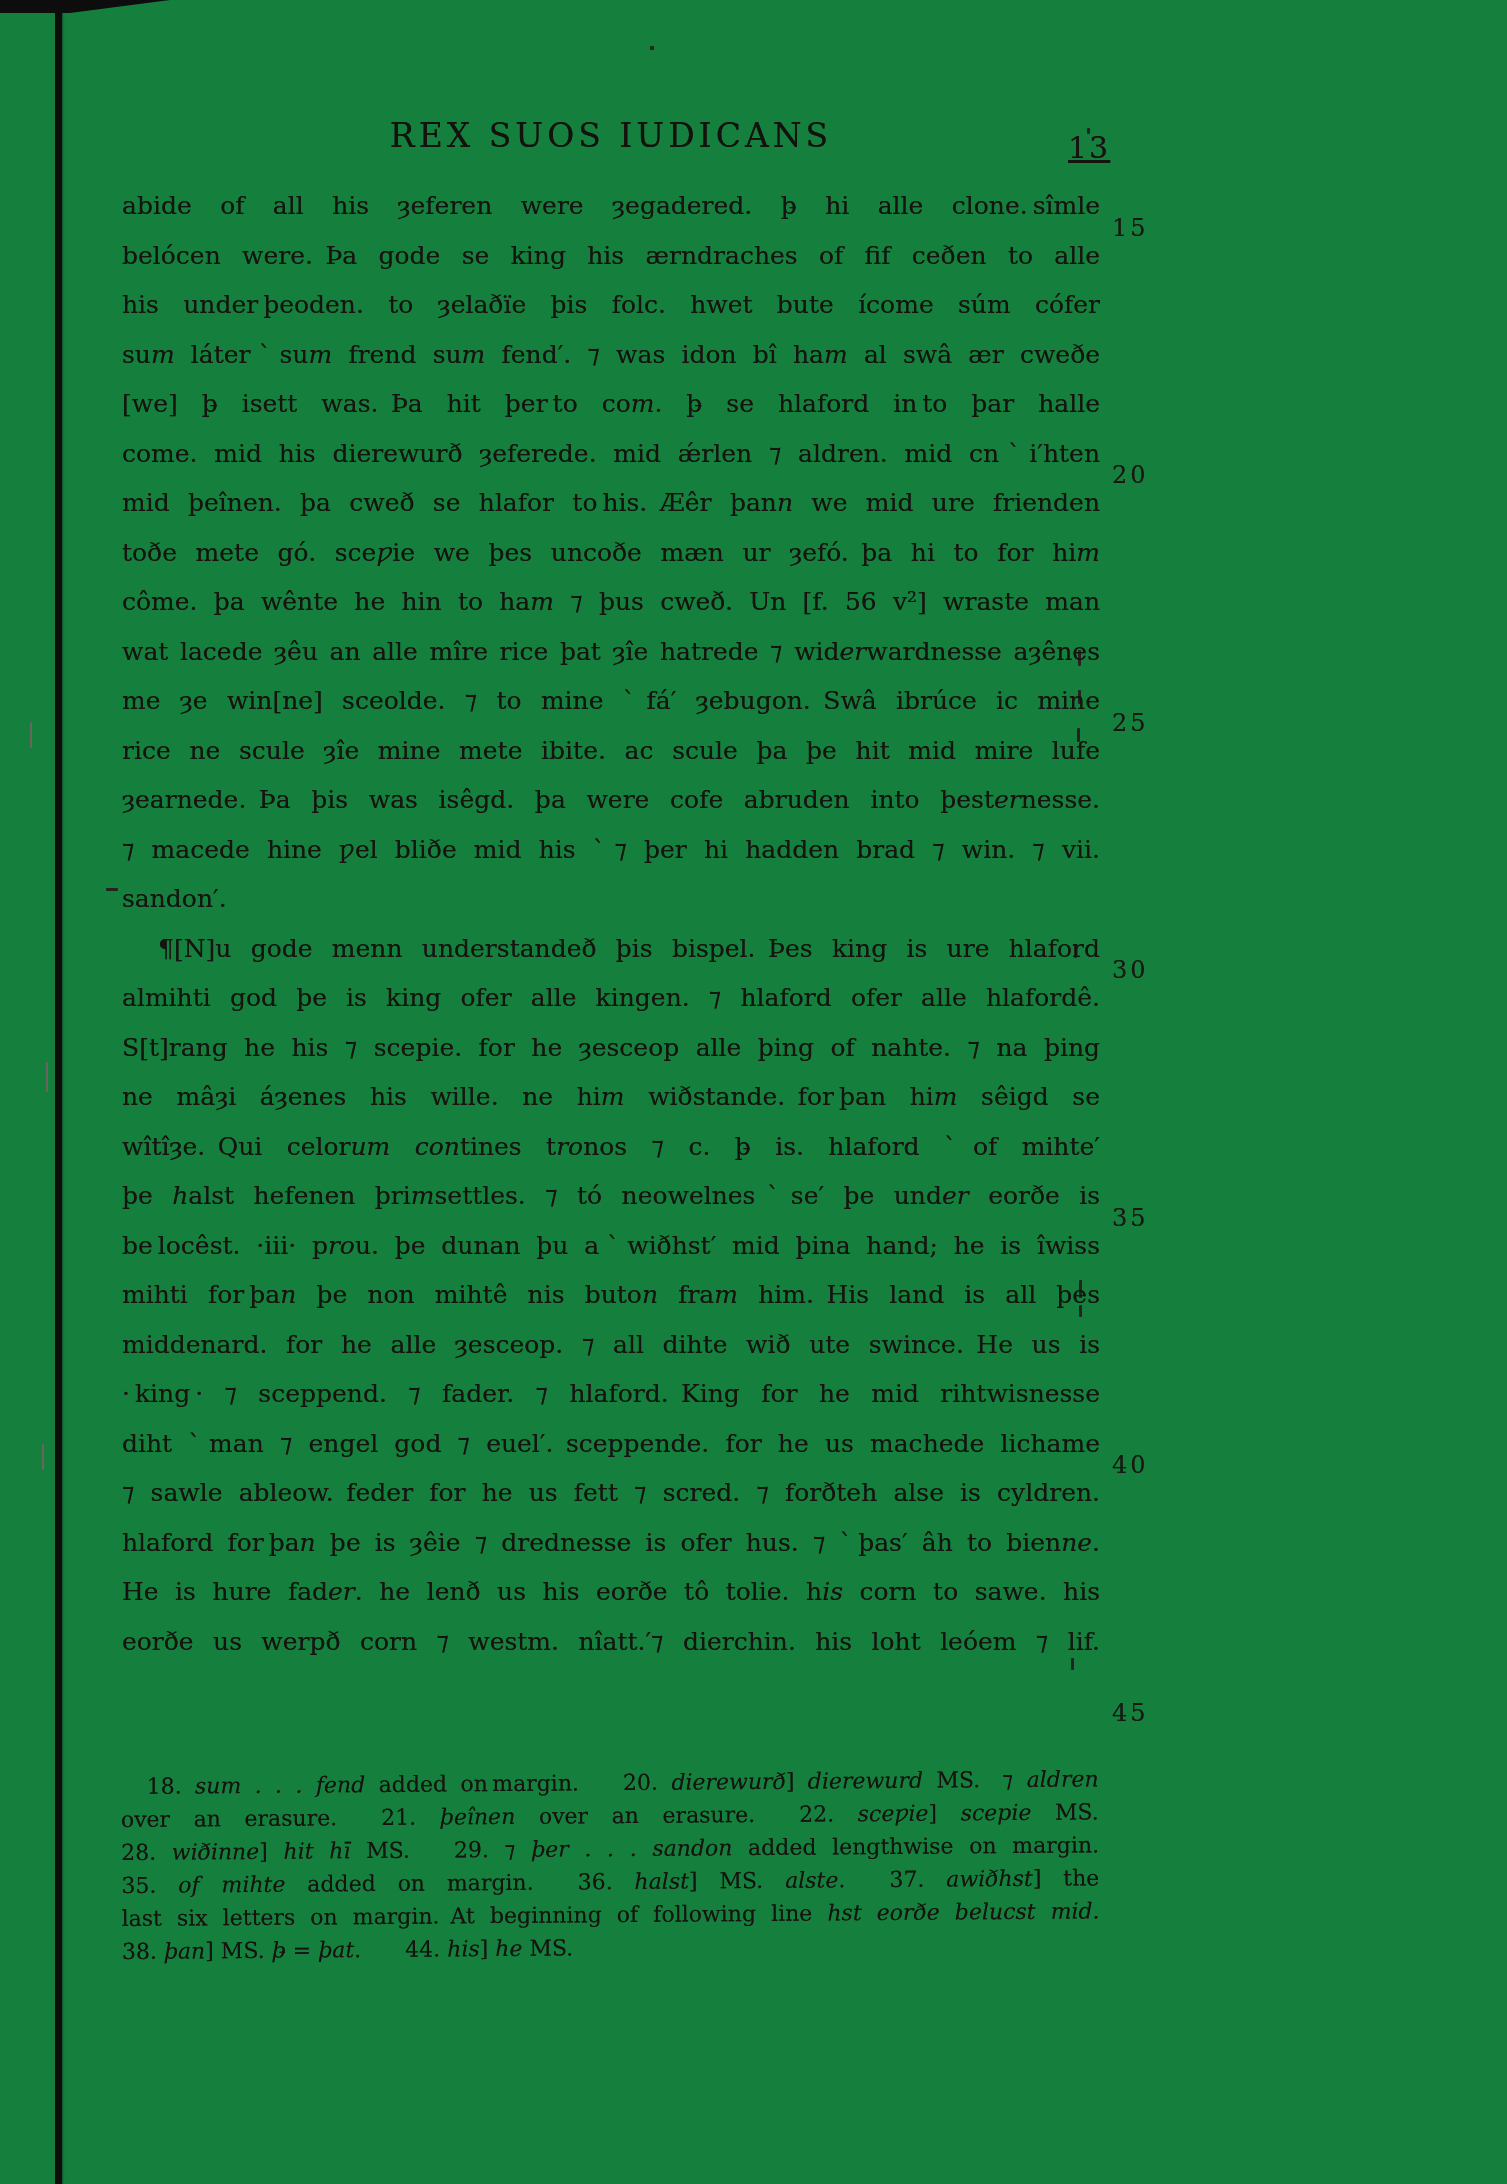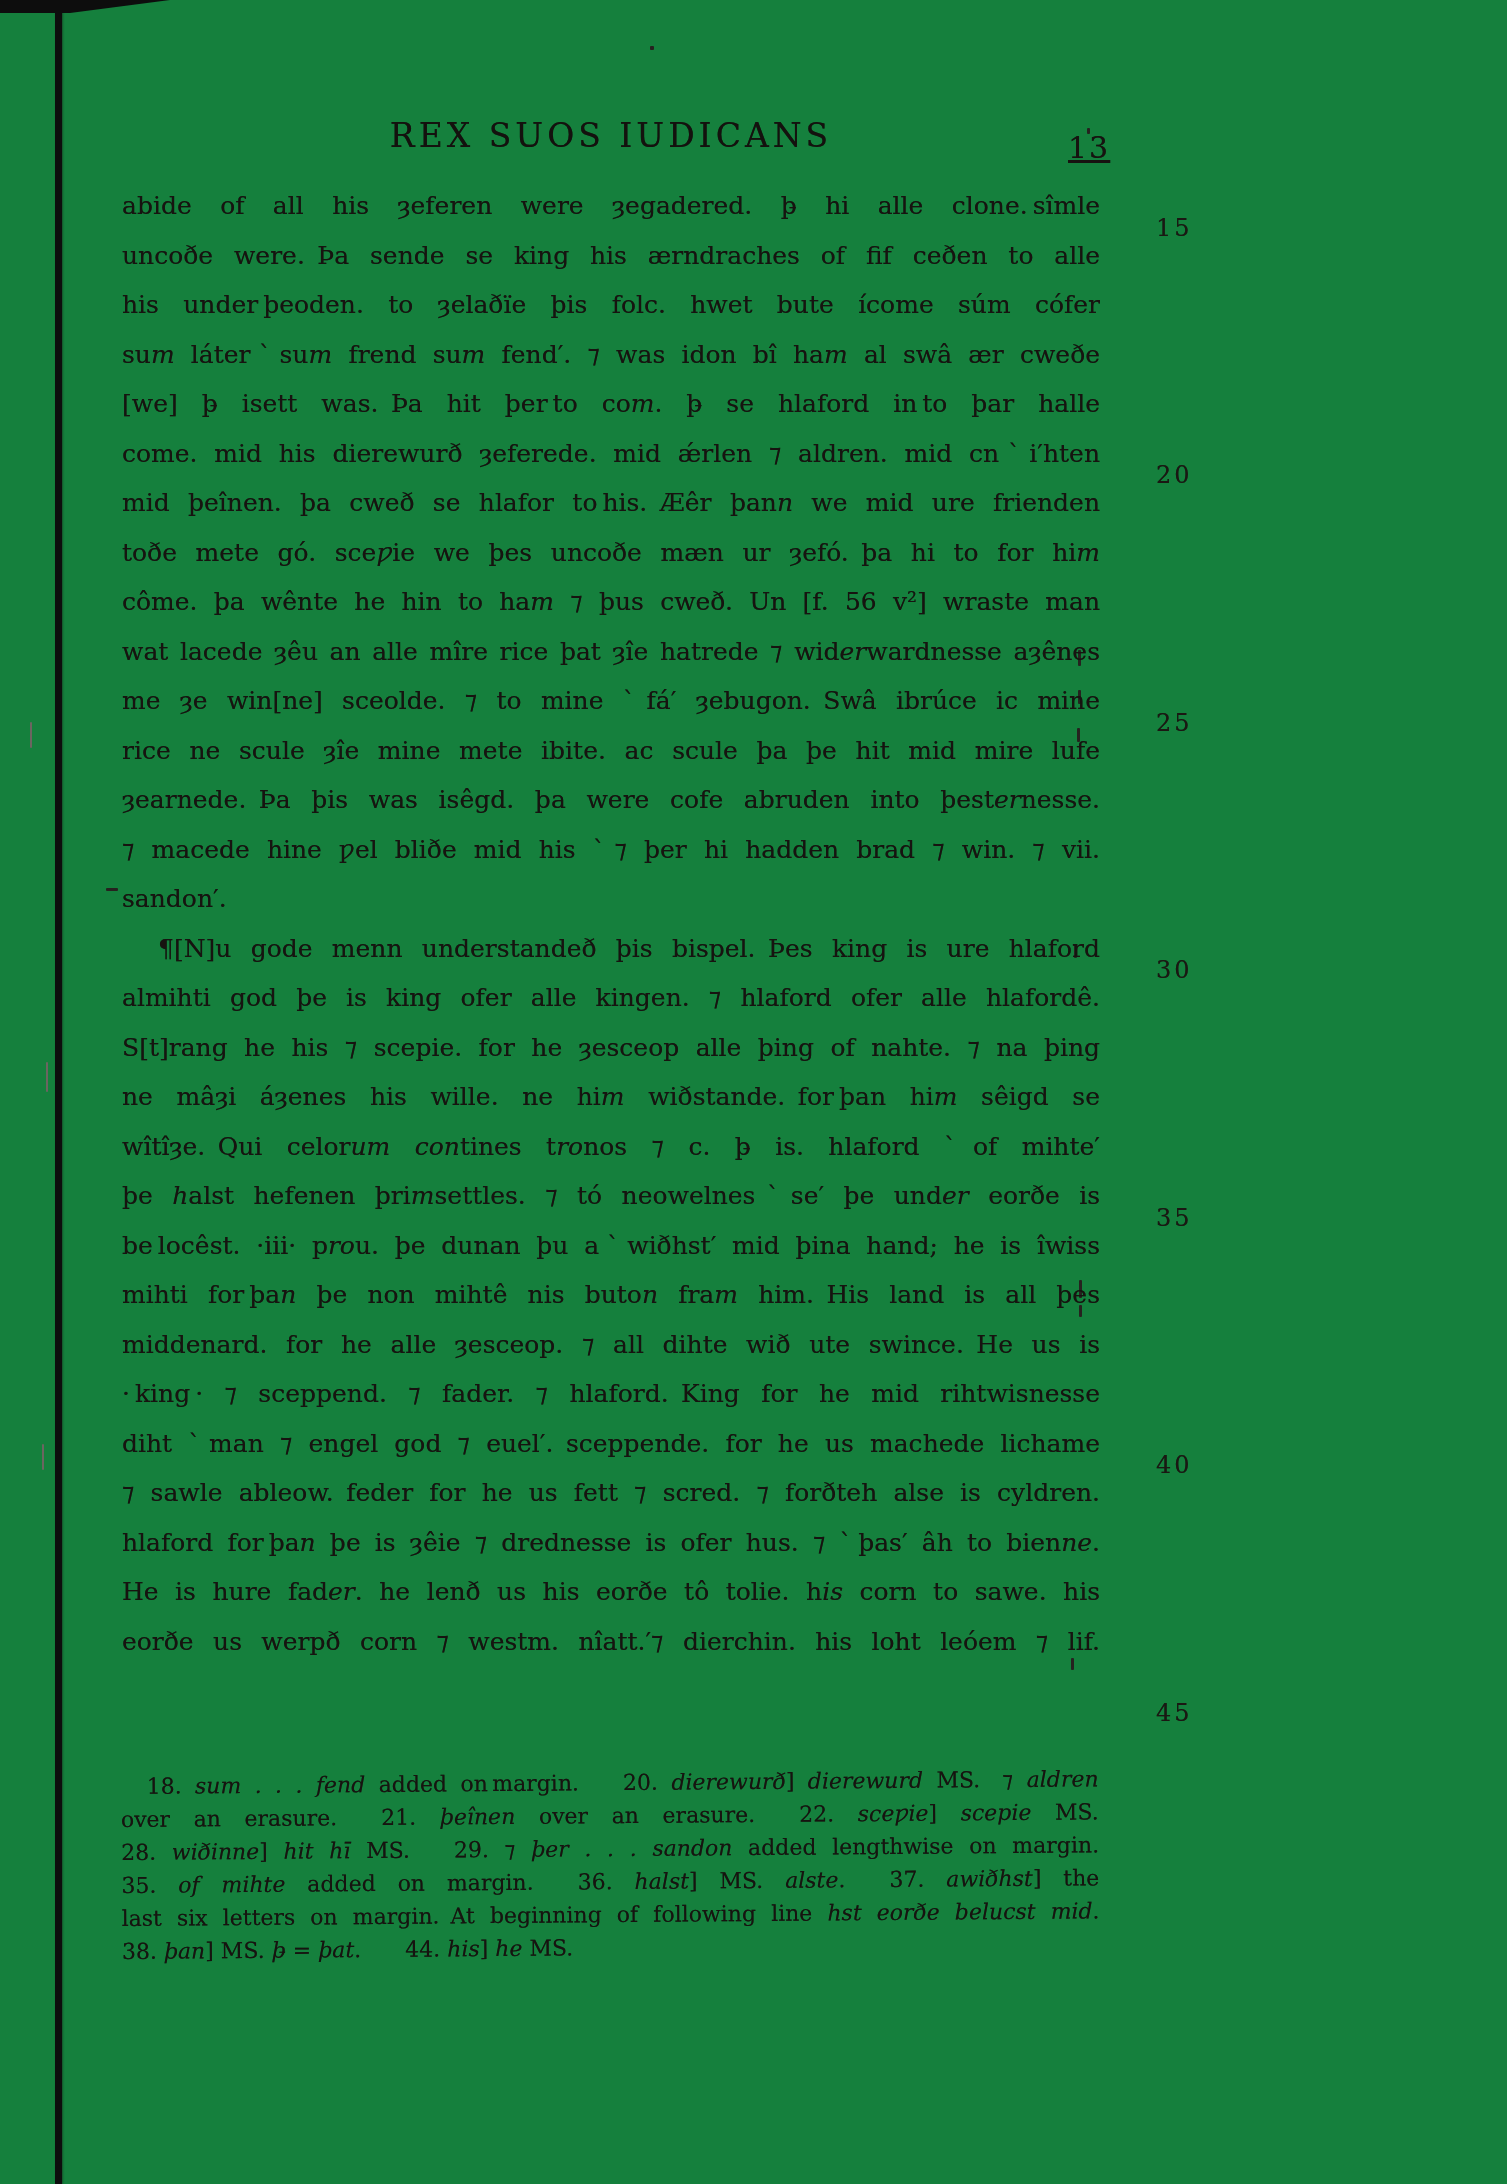--- a/index.html
+++ b/index.html
@@ -38,21 +38,21 @@
     font-size:25px;line-height:49.5px;
     text-shadow:0 0 .5px rgba(10,8,6,.55);
   }
   .line{white-space:normal;}
   .line.j{text-align:justify;text-align-last:justify;}
   .line.indent{text-indent:36px;}
   .line i{font-style:italic;}
   
   .margin-num{
     position:absolute;left:1112px;font-size:24px;line-height:28px;
-    letter-spacing:3px;color:#1b1713;text-shadow:0 0 .5px rgba(10,8,6,.5);margin-left:44px;
+    letter-spacing:3px;color:#1b1713;text-shadow:0 0 .5px rgba(10,8,6,.5);
   }
   
   .footnotes{
     position:absolute;left:122px;top:1770px;width:978px;
     font-size:22px;line-height:33px;
     transform:rotate(-0.45deg);transform-origin:left bottom;
     text-shadow:0 0 .4px rgba(10,8,6,.5);
   }
   .fn-line{text-align:justify;text-align-last:justify;}
   .fn-line.nj{text-align:left;text-align-last:left;}
@@ -78,21 +78,21 @@
   <div class="artifact" style="left:1074px;top:944px;width:3px;height:14px;"></div>
   <div class="artifact" style="left:1079px;top:1280px;width:3px;height:18px;"></div>
   <div class="artifact" style="left:1079px;top:1305px;width:3px;height:12px;"></div>
   <div class="artifact" style="left:1071px;top:1658px;width:3px;height:12px;"></div>
 
   <div class="header-title">REX SUOS IUDICANS</div>
   <div class="page-number">13</div>
 
   <div class="body-text">
     <div class="line j">abide of all his ȝeferen were ȝegadered. þ̵ hi alle clone. sîmle</div>
-    <div class="line j">uncoðe were. Þa sende se king his ærndraches of fif ceðen to alle</div>
+    <div class="line j">belócen were. Þa gode se king his ærndraches of fif ceðen to alle</div>
     <div class="line j">his under þeoden. to ȝelaðïe þis folc. hwet bute ícome súm cófer</div>
     <div class="line j">su<i>m</i> láterˋsu<i>m</i> frend su<i>m</i> fend′. ⁊ was idon bî ha<i>m</i> al swâ ær cweðe</div>
     <div class="line j">[we] þ̵ isett was. Þa hit þer to co<i>m</i>. þ̵ se hlaford in to þar halle</div>
     <div class="line j">come. mid his dierewurð ȝeferede. mid ǽrlen ⁊ aldren. mid cnˋi′hten</div>
     <div class="line j">mid þeînen. þa cweð se hlafor to his. Æêr þan<i>n</i> we mid ure frienden</div>
     <div class="line j">toðe mete gó. sce<i>ƿ</i>ie we þes uncoðe mæn ur ȝefó. þa hi to for hi<i>m</i></div>
     <div class="line j">côme. þa wênte he hin to ha<i>m</i> ⁊ þus cweð. Un [f. 56 v²] wraste man</div>
     <div class="line j">wat lacede ȝêu an alle mîre rice þat ȝîe hatrede ⁊ wid<i>er</i>wardnesse aȝênes</div>
     <div class="line j">me ȝe win[ne] sceolde. ⁊ to mine ˋfá′ ȝebugon. Swâ ibrúce ic mine</div>
     <div class="line j">rice ne scule ȝîe mine mete ibite. ac scule þa þe hit mid mire lufe</div>

